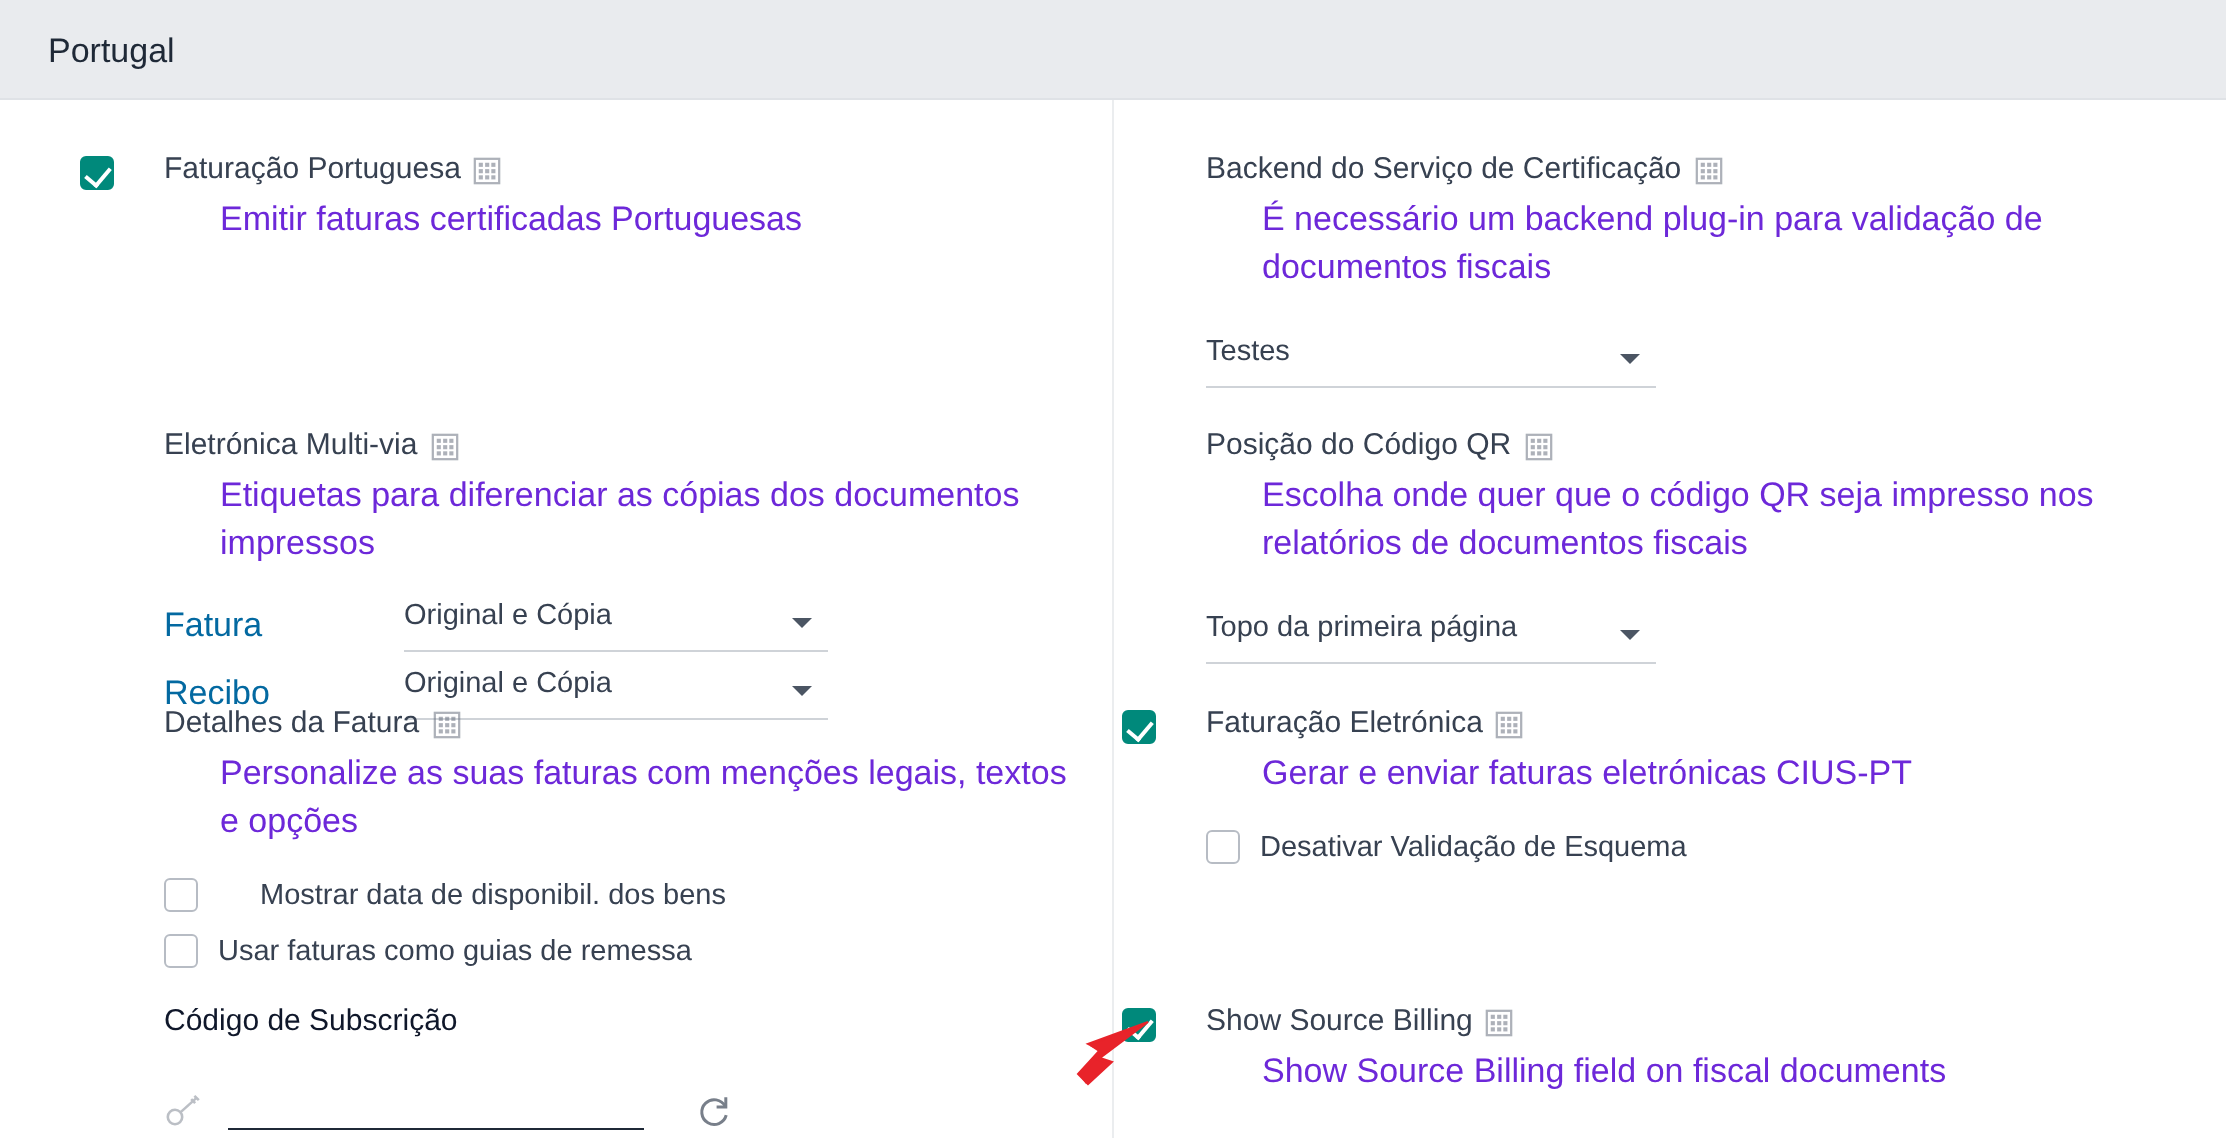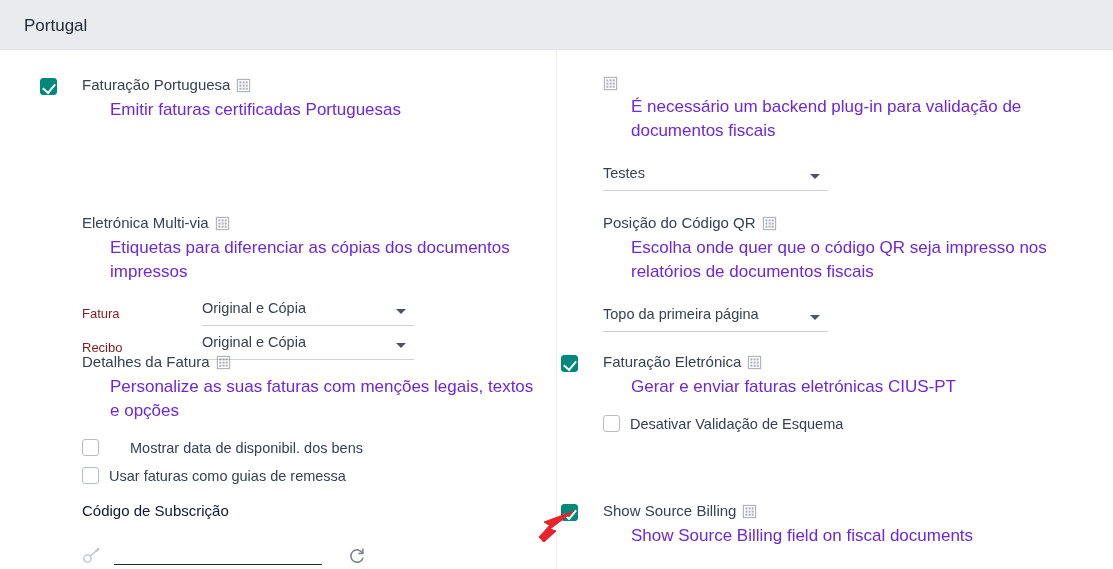--- a/index.html
+++ b/index.html
@@ -132,22 +132,22 @@
   }
 
   
   .field-row {
     display: flex;
     align-items: center;
     margin-top: 8px;
   }
   .field-row .f-label {
     width: 120px;
-    font-size: 13px;
-    color: #7f1d1d;
+    font-size: 17px;
+    color: #0369a1;
   }
   .field-row .sel { width: 212px; }
 
   
   .sub-row {
     display: flex;
     align-items: center;
     gap: 10px;
     margin-top: 11px;
   }
@@ -316,20 +316,21 @@
         </span>
       </div>
     </div>
 
   </div>
 
   <div class="col-right">
 
     <div class="setting" style="left:46px; top:26px; width:500px;">
       <div class="s-label-row">
+        <span class="s-label">Backend do Serviço de Certificação</span>
         <span class="bld-icon">
           <svg viewBox="0 0 16 16" width="15" height="15">
             <rect x="1.5" y="1.5" width="13" height="13" fill="none" stroke="#6b7280" stroke-width="1.2"></rect>
             <rect x="3.6" y="3.6" width="2.2" height="2.2" fill="#6b7280"></rect>
             <rect x="7" y="3.6" width="2.2" height="2.2" fill="#6b7280"></rect>
             <rect x="10.3" y="3.6" width="2.2" height="2.2" fill="#6b7280"></rect>
             <rect x="3.6" y="7" width="2.2" height="2.2" fill="#6b7280"></rect>
             <rect x="7" y="7" width="2.2" height="2.2" fill="#6b7280"></rect>
             <rect x="10.3" y="7" width="2.2" height="2.2" fill="#6b7280"></rect>
             <rect x="3.6" y="10.3" width="2.2" height="2.2" fill="#6b7280"></rect>

